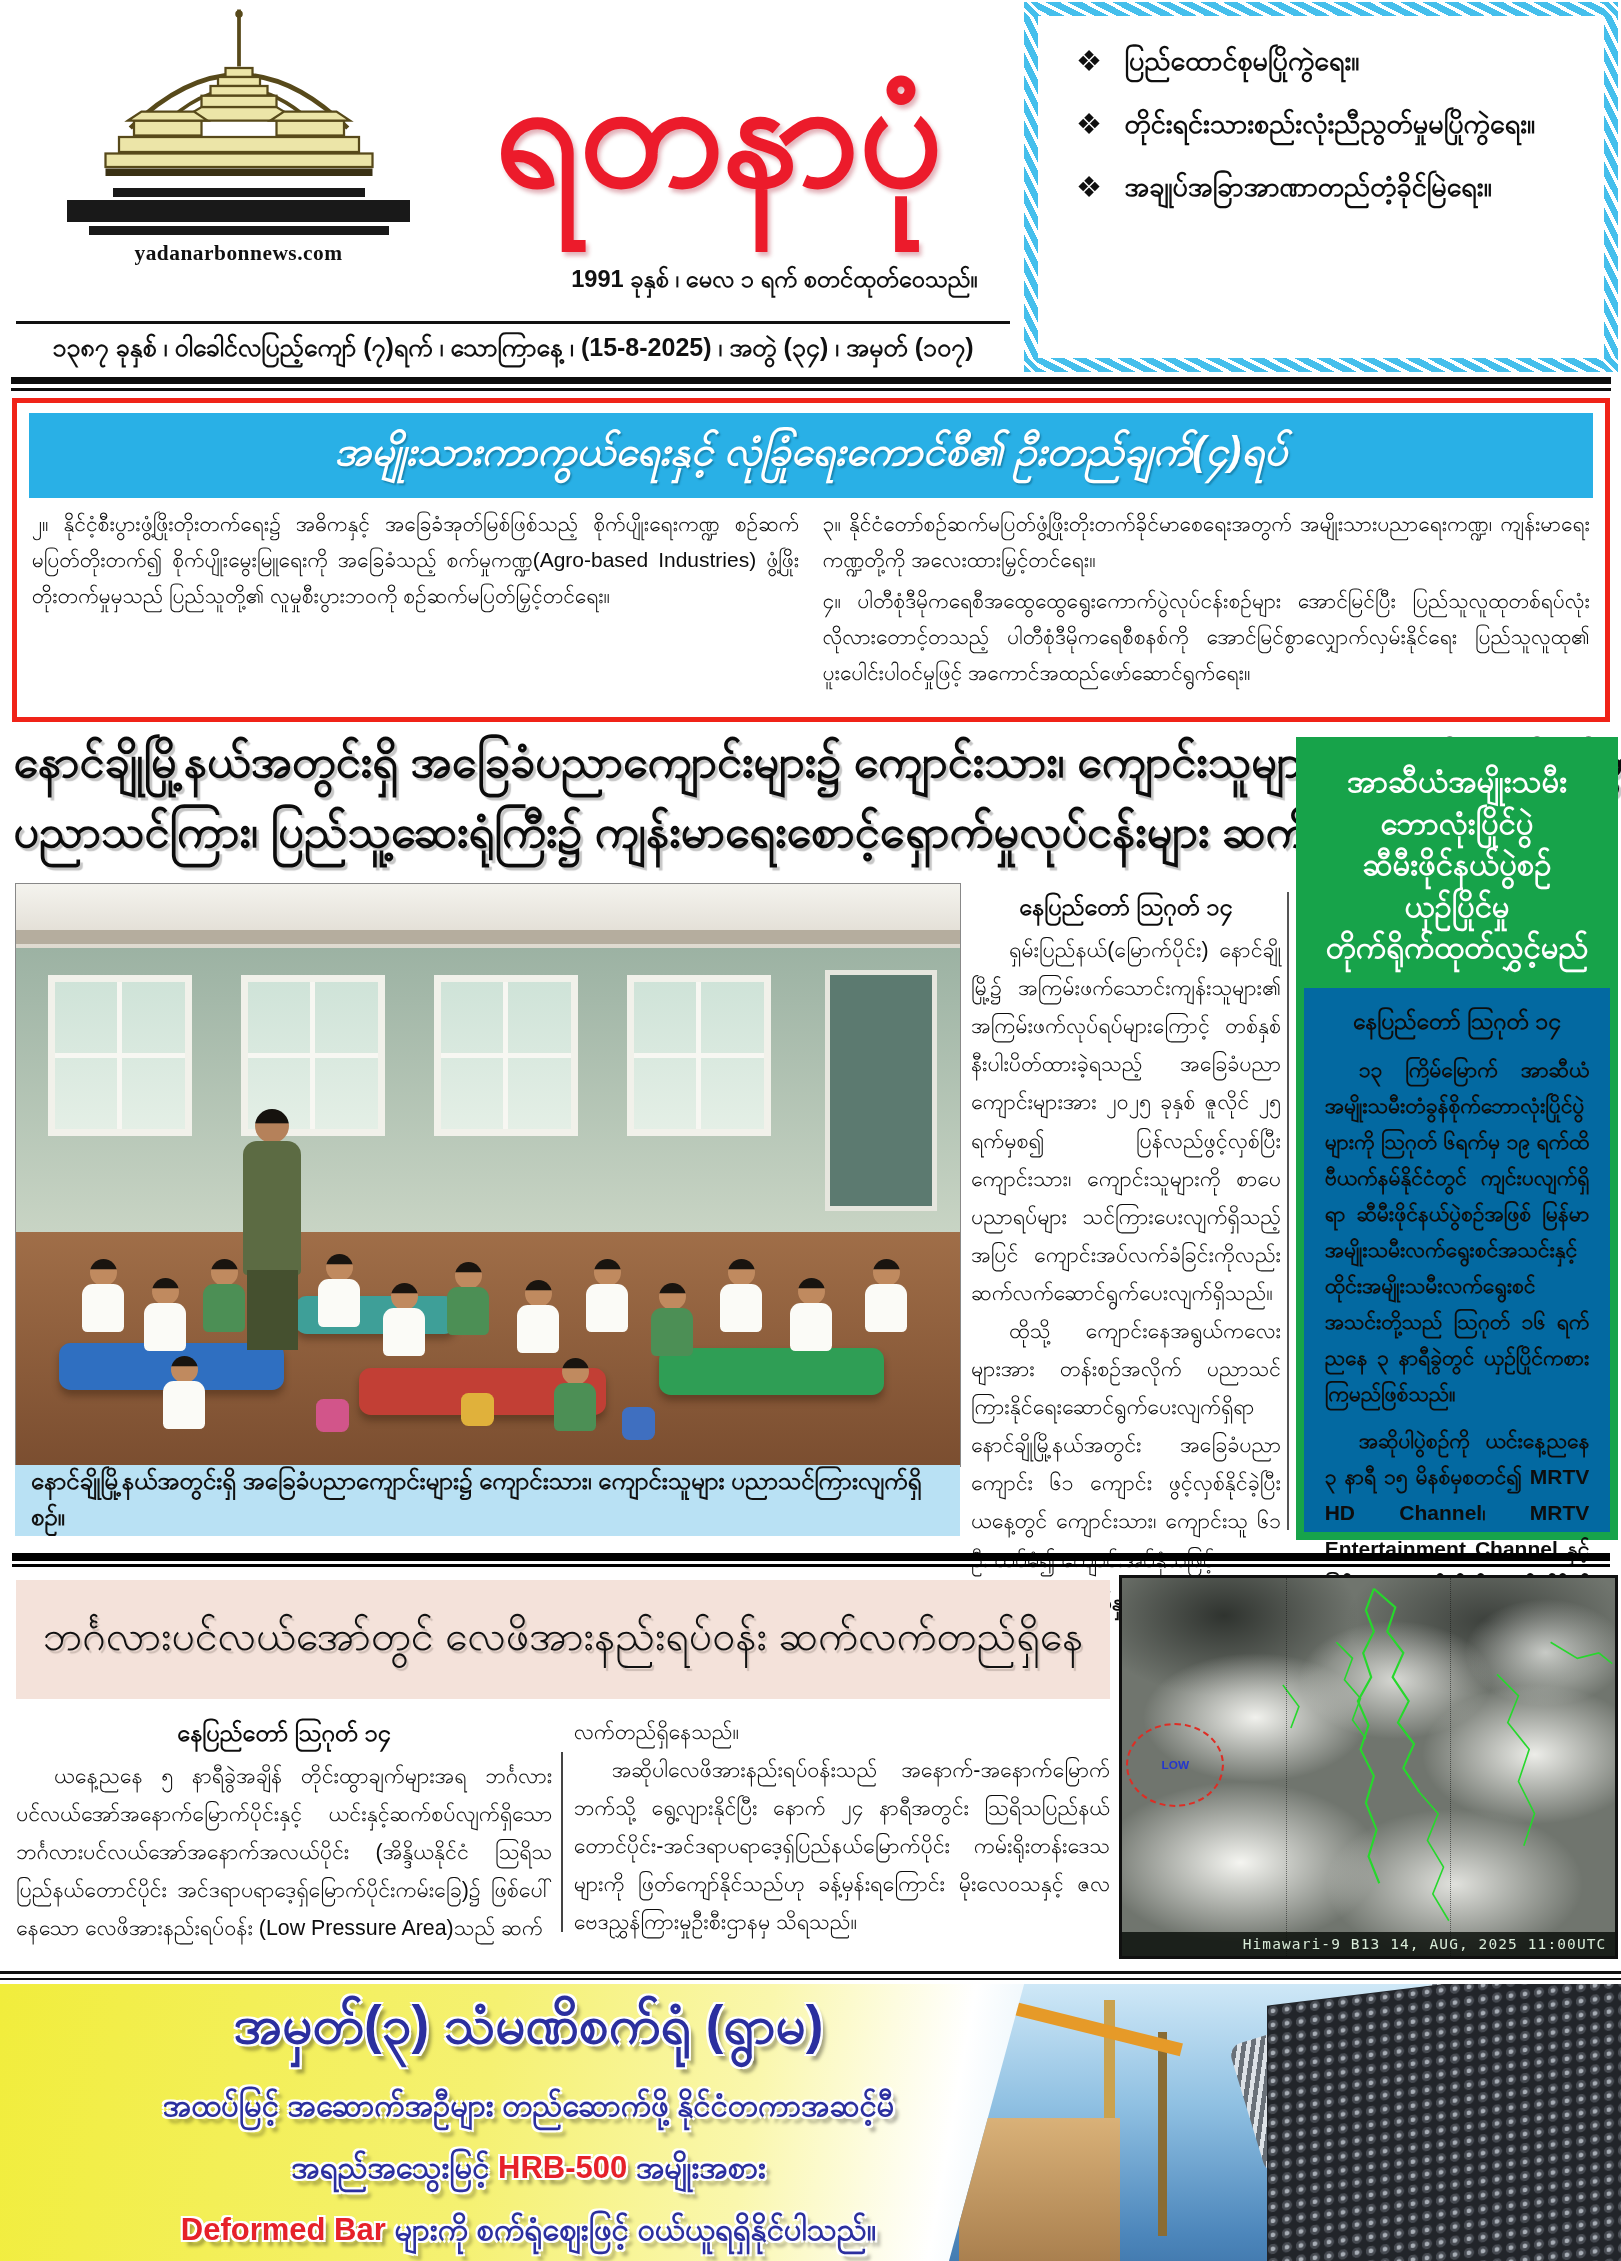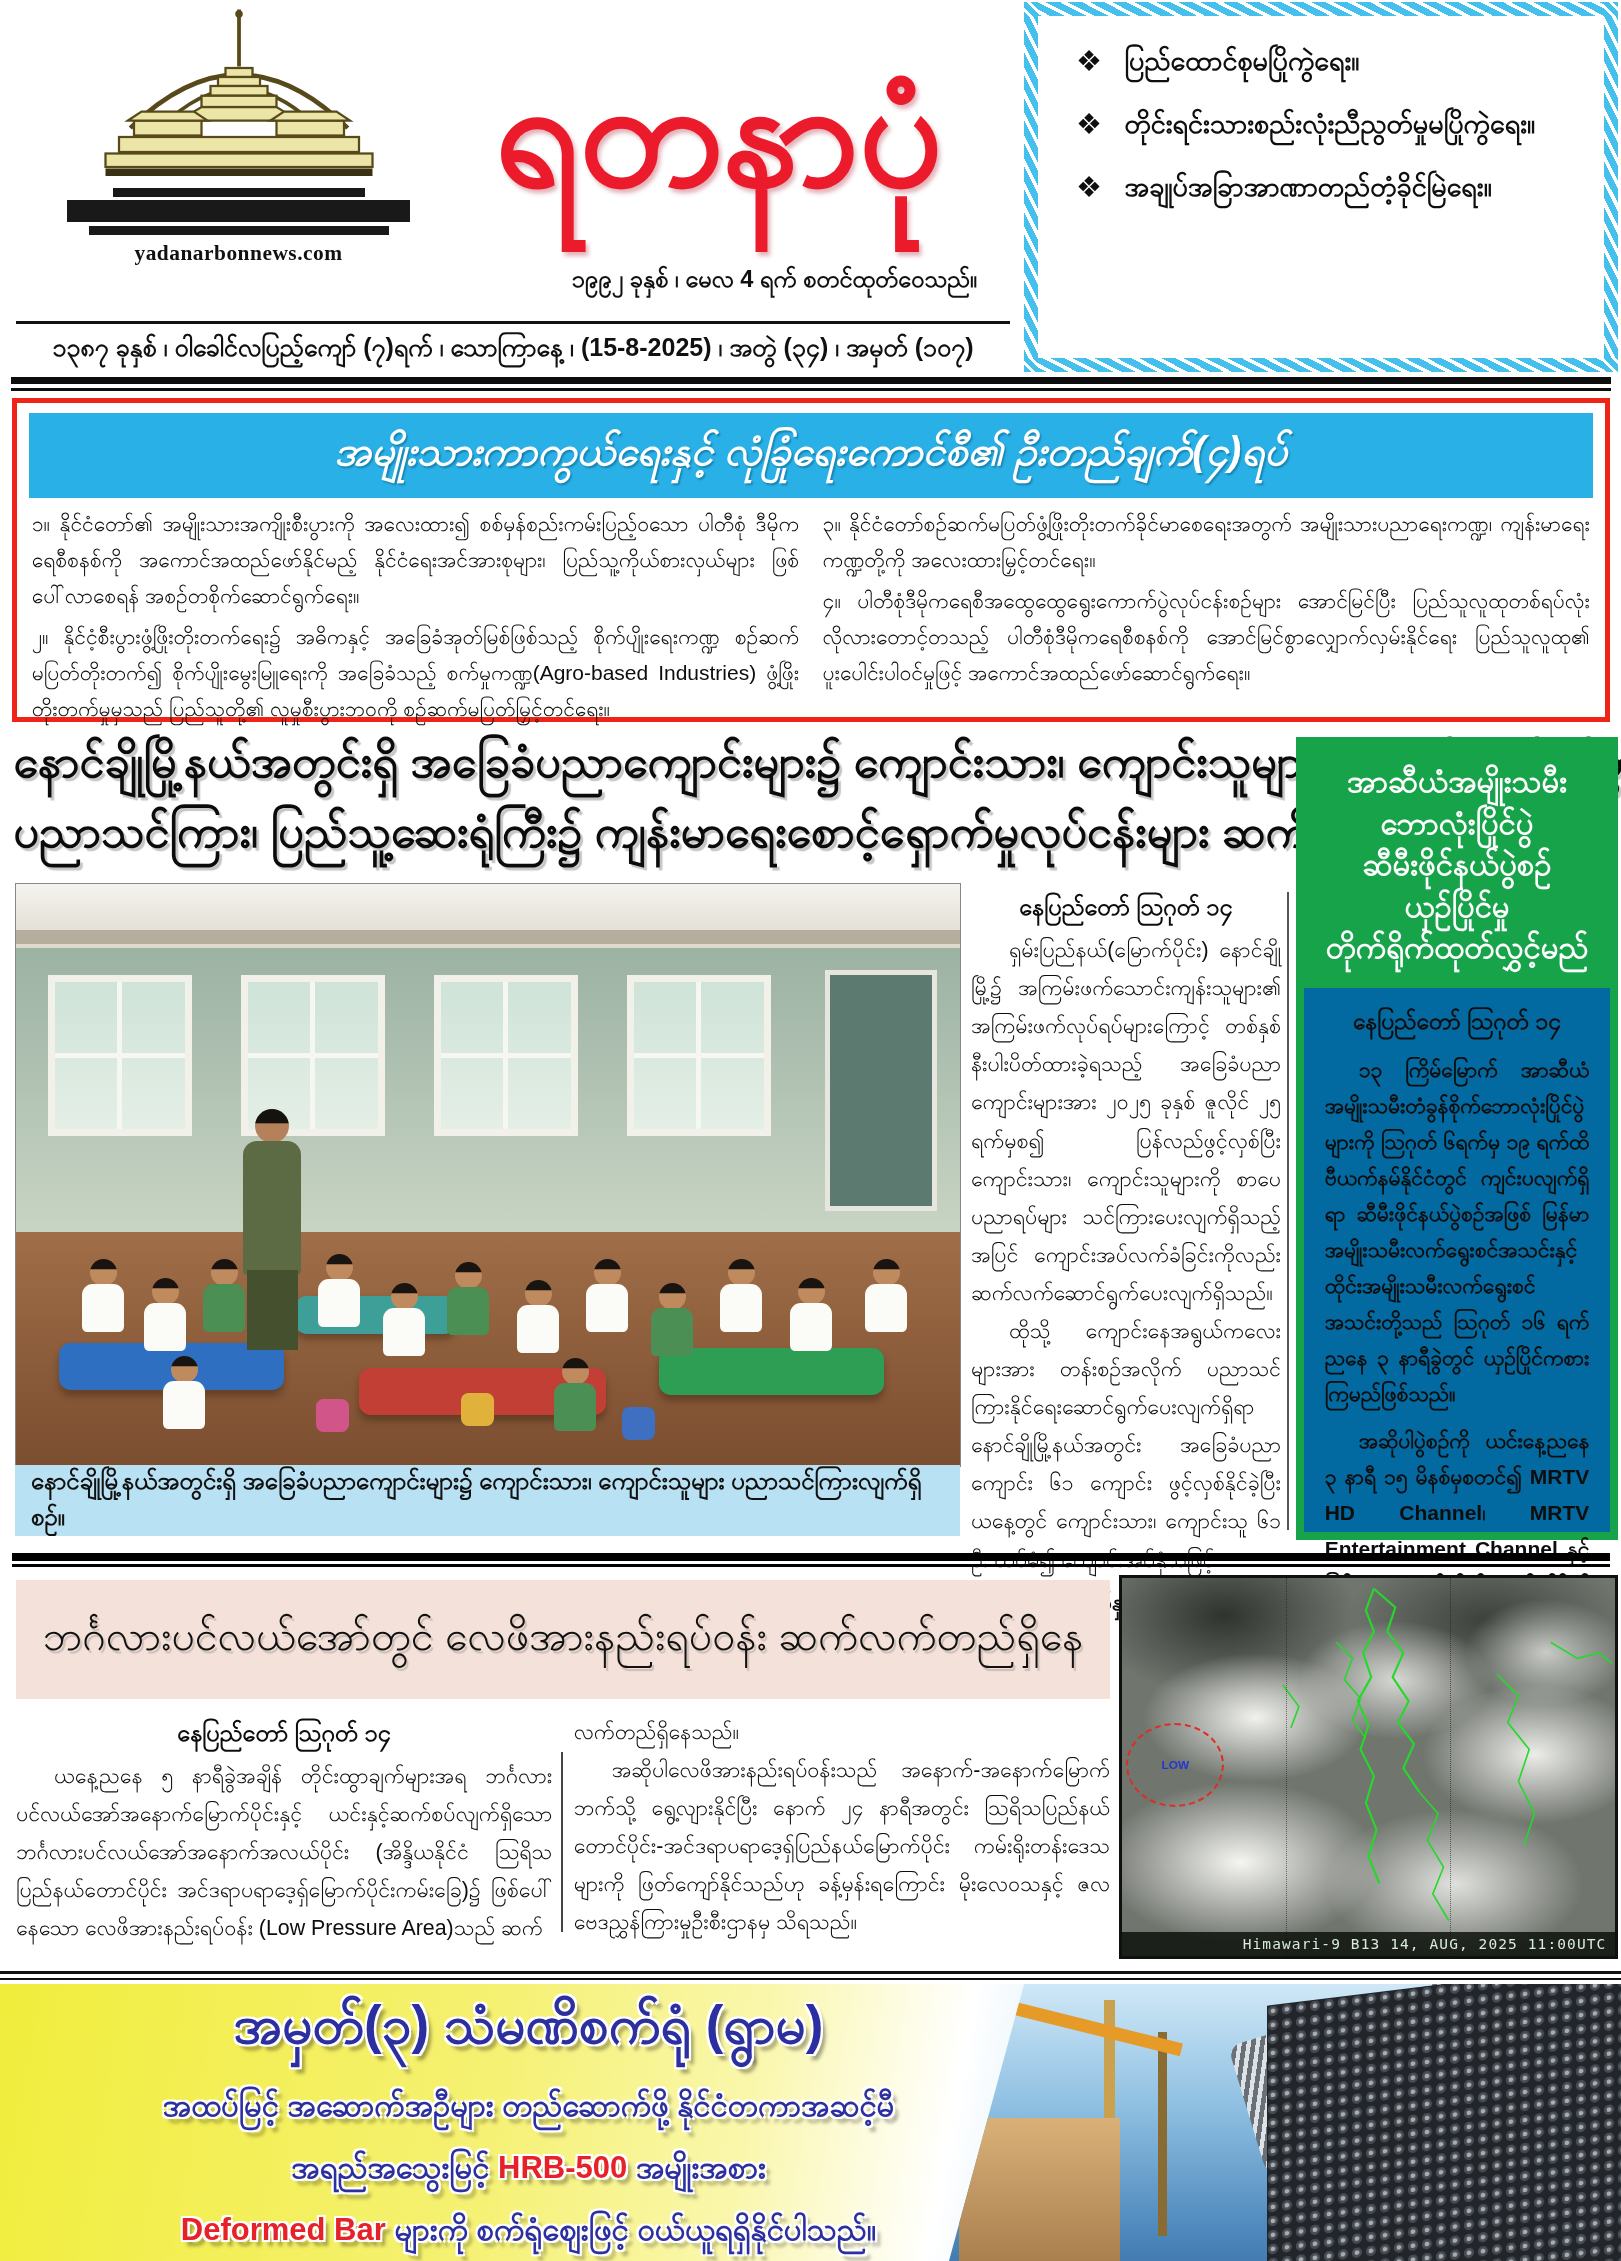--- a/index.html
+++ b/index.html
@@ -160,21 +160,21 @@
         <rect x="22" y="214" width="356" height="10" fill="#3a3114"></rect>
       </svg>
     </span>
     <div class="step" style="width:252px;height:8.6px;"></div>
     <div class="step" style="width:343px;height:22.5px;"></div>
     <div class="step" style="width:300px;height:9.6px;"></div>
     <div id="site-url">yadanarbonnews.com</div>
   </div>
 
   <div class="abs" id="paper-title">ရတနာပုံ</div>
-  <div class="abs" id="founded-line">၁၉၉၂ ခုနှစ် ၊ မေလ 4 ရက် စတင်ထုတ်ဝေသည်။</div>
+  <div class="abs" id="founded-line">1991 ခုနှစ် ၊ မေလ ၁ ရက် စတင်ထုတ်ဝေသည်။</div>
   <div class="abs" id="rule-a"></div>
   <div class="abs" id="issue-line">၁၃၈၇ ခုနှစ် ၊ ဝါခေါင်လပြည့်ကျော် (၇)ရက် ၊ သောကြာနေ့ ၊ (15-8-2025) ၊ အတွဲ (၃၄) ၊ အမှတ် (၁၀၇)</div>
   <div class="abs" id="rule-b1"></div>
   <div class="abs" id="rule-b2"></div>
 
   <div class="abs" id="duty-box">
     <div class="duty-item">
       <span class="duty-bullet">❖</span>
       <span>ပြည်ထောင်စုမပြိုကွဲရေး။</span>
     </div>
@@ -185,21 +185,20 @@
     <div class="duty-item">
       <span class="duty-bullet">❖</span>
       <span>အချုပ်အခြာအာဏာတည်တံ့ခိုင်မြဲရေး။</span>
     </div>
   </div>
 
   <div class="abs" id="council">
     <div id="council-banner">အမျိုးသားကာကွယ်ရေးနှင့် လုံခြုံရေးကောင်စီ၏ ဦးတည်ချက်(၄)ရပ်</div>
     <div id="council-cols">
       <div class="council-col jt">
-        <p>၁။   နိုင်ငံတော်၏ အမျိုးသားအကျိုးစီးပွားကို အလေးထား၍ စစ်မှန်စည်းကမ်းပြည့်ဝသော ပါတီစုံ ဒီမိုကရေစီစနစ်ကို အကောင်အထည်ဖော်နိုင်မည့် နိုင်ငံရေးအင်အားစုများ၊ ပြည်သူ့ကိုယ်စားလှယ်များ ဖြစ်ပေါ်လာစေရန် အစဉ်တစိုက်ဆောင်ရွက်ရေး။</p>
         <p>၂။   နိုင်ငံ့စီးပွားဖွံ့ဖြိုးတိုးတက်ရေး၌ အဓိကနှင့် အခြေခံအုတ်မြစ်ဖြစ်သည့် စိုက်ပျိုးရေးကဏ္ဍ စဉ်ဆက် မပြတ်တိုးတက်၍ စိုက်ပျိုးမွေးမြူရေးကို အခြေခံသည့် စက်မှုကဏ္ဍ(Agro-based Industries) ဖွံ့ဖြိုး တိုးတက်မှုမှသည် ပြည်သူတို့၏ လူမှုစီးပွားဘဝကို စဉ်ဆက်မပြတ်မြှင့်တင်ရေး။</p>
       </div>
       <div class="council-col jt">
         <p>၃။   နိုင်ငံတော်စဉ်ဆက်မပြတ်ဖွံ့ဖြိုးတိုးတက်ခိုင်မာစေရေးအတွက် အမျိုးသားပညာရေးကဏ္ဍ၊ ကျန်းမာရေး ကဏ္ဍတို့ကို အလေးထားမြှင့်တင်ရေး။</p>
         <p>၄။   ပါတီစုံဒီမိုကရေစီအထွေထွေရွေးကောက်ပွဲလုပ်ငန်းစဉ်များ အောင်မြင်ပြီး ပြည်သူလူထုတစ်ရပ်လုံး လိုလားတောင့်တသည့် ပါတီစုံဒီမိုကရေစီစနစ်ကို အောင်မြင်စွာလျှောက်လှမ်းနိုင်ရေး ပြည်သူလူထု၏ ပူးပေါင်းပါဝင်မှုဖြင့် အကောင်အထည်ဖော်ဆောင်ရွက်ရေး။</p>
       </div>
     </div>
   </div>
 
   <div class="abs main-hl" style="top:733px;">နောင်ချိုမြို့နယ်အတွင်းရှိ အခြေခံပညာကျောင်းများ၌ ကျောင်းသား၊ ကျောင်းသူများ အေးချမ်းပျော်ရွှင်စွာ</div>

